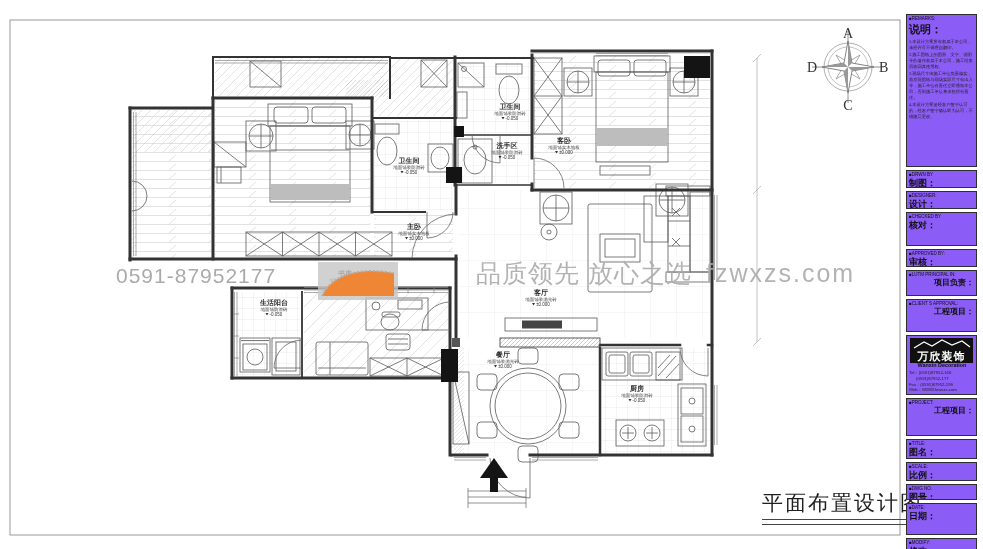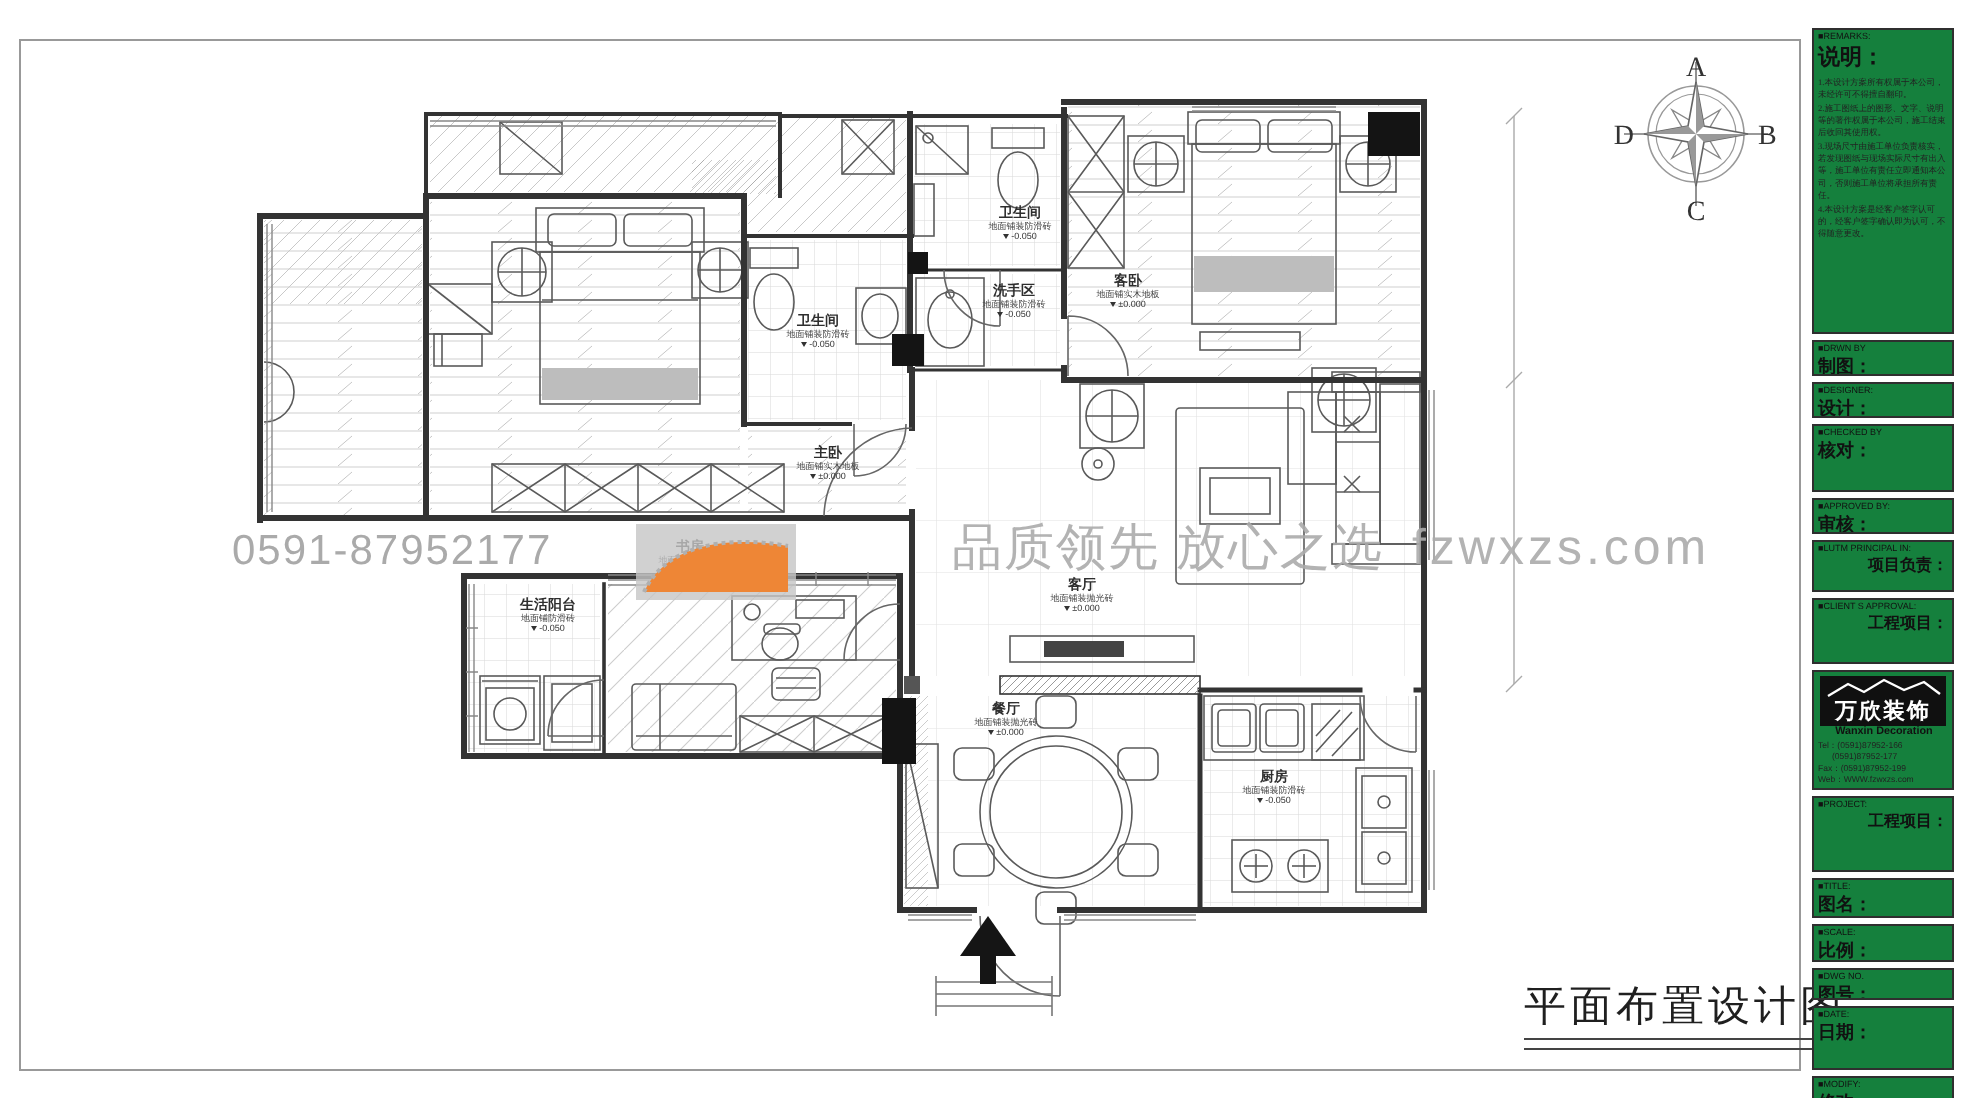--- a/index.html
+++ b/index.html
@@ -30,21 +30,21 @@
   .wm-site{margin-left:14px;font-family:"Liberation Sans",sans-serif;letter-spacing:2px;}
 
   
   .ptitle{position:absolute;left:762px;top:489px;z-index:4;font-family:"Liberation Serif",serif;
           font-size:21px;letter-spacing:2px;color:#1f1f1f;border-bottom:1px solid #444;padding-bottom:4px;}
   .ptitle span{display:inline-block;border-bottom:1.5px solid #444;padding-bottom:2px;}
 
   
   .tb{position:absolute;left:906px;top:14px;width:71px;z-index:4;
       font-family:"Liberation Serif",serif;}
-  .tb-box{border:1px solid #2f2f2f;background:#15803d;margin-bottom:3px;padding:1px 2px;
+  .tb-box{border:1px solid #2f2f2f;background:#8b5cf6;margin-bottom:3px;padding:1px 2px;
           box-sizing:border-box;overflow:hidden;position:relative;}
   .tb-h{font-family:"Liberation Sans",sans-serif;font-size:9px;line-height:9px;height:6px;
         transform:scale(.5);transform-origin:0 0;width:200%;white-space:nowrap;color:#111;}
   .tb-l{font-size:9px;font-weight:bold;color:#111;line-height:10px;}
   .tb-l.small{font-size:8px;text-align:right;}
   .tb-rm{width:200%;transform:scale(.5);transform-origin:0 0;font-size:8.5px;line-height:1.42;color:#222;}
   .tb-rm p{margin:2px 0;}
   .rm-label{font-size:11px;font-weight:bold;color:#111;line-height:13px;margin:1px 0 1px;}
   .logo-black{background:#101010;width:63px;height:25px;margin:1px auto 0;text-align:center;position:relative;}
   .logo-cn{color:#fff;font-weight:bold;font-size:11px;line-height:12px;position:absolute;left:0;right:0;bottom:1px;letter-spacing:1px;}

